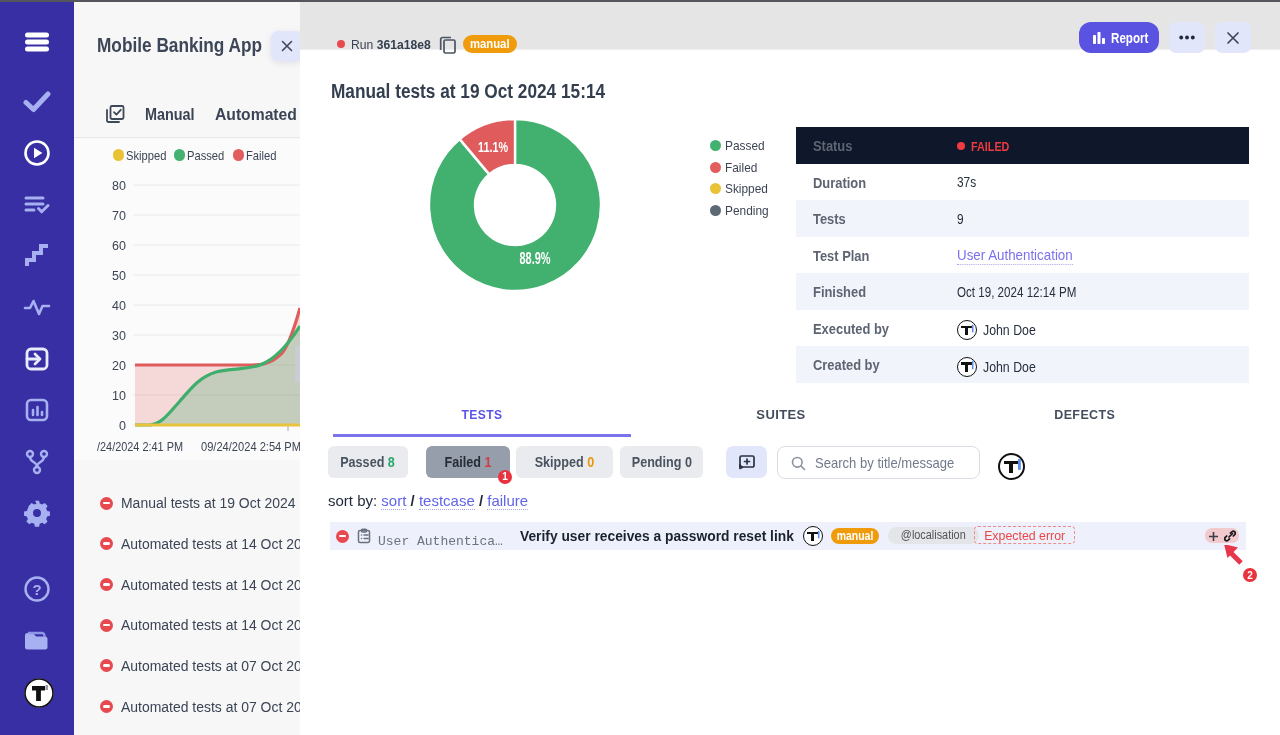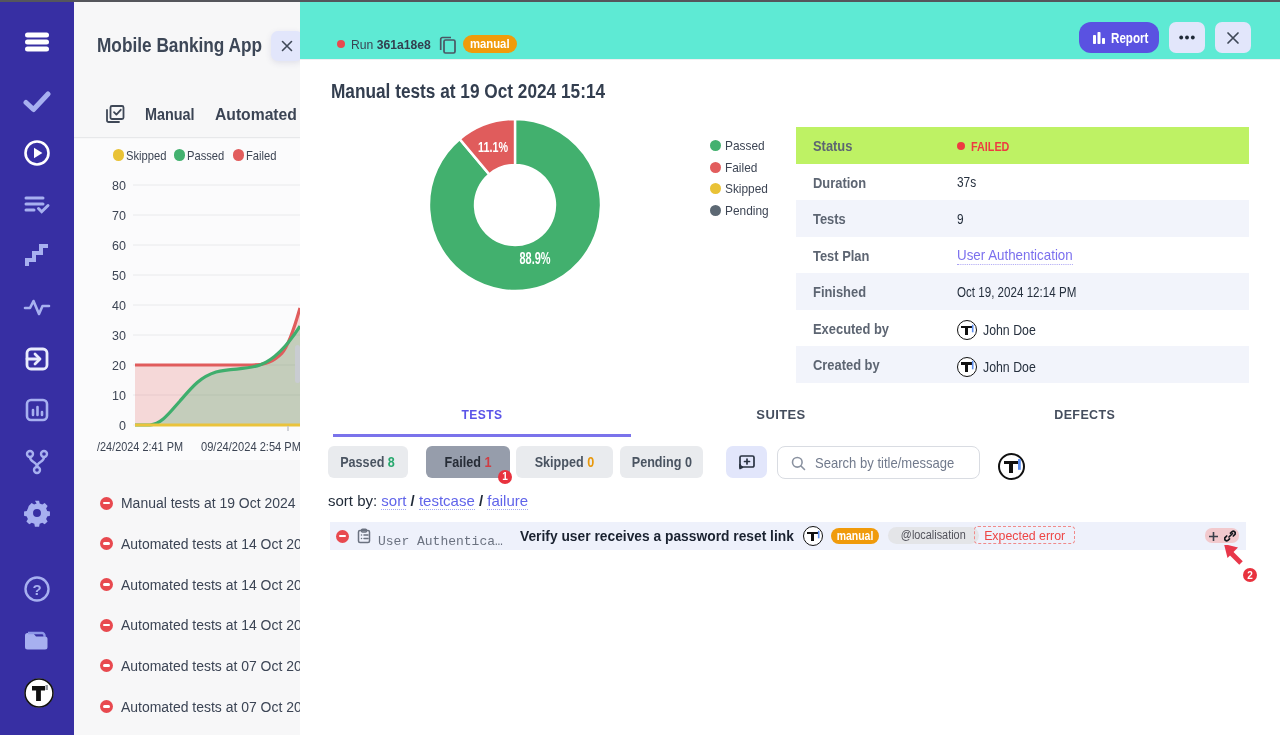--- a/index.html
+++ b/index.html
@@ -12,21 +12,21 @@
 
 #sidebar { left:0; top:2px; width:74px; height:733px; background:#372fa3; }
 #sidebar svg { position:absolute; left:23px; }
 
 #panel { left:74px; top:2px; width:226px; height:733px; background:#f7f7f8; overflow:hidden; }
 #panel .ptitle { position:absolute; left:23px; top:31.5px; font-size:20px; font-weight:bold; color:#3d4757; white-space:nowrap; }
 #ptabs { position:absolute; left:0; top:96px; width:226px; height:40px; border-bottom:1px solid #e7e8ea; }
 #chartcard { position:absolute; left:0; top:137px; width:226px; height:321px; background:#fbfbfc; }
 
 #main { left:300px; top:2px; width:980px; height:733px; background:#fff; }
-#mainbar { position:absolute; left:0; top:0; width:980px; height:58px; border-bottom:1px solid #efeff1; background:#5eead4; }
+#mainbar { position:absolute; left:0; top:0; width:980px; height:48px; border-bottom:1px solid #efeff1; background:#e5e5e5; }
 .lavbtn { position:absolute; background:#e2e6fb; border-radius:7px; }
 .runitem { position:absolute; left:26px; font-size:15.5px; color:#3b4454; white-space:nowrap; }
 .runitem .tx { display:inline-block; transform:scaleX(0.9); transform-origin:0 50%; white-space:nowrap; }
 .minus { display:inline-block; width:13px; height:13px; border-radius:50%; background:#e8494f; position:relative; margin-right:8px; vertical-align:-1.5px; }
 .minus::after { content:""; position:absolute; left:2.75px; top:5.25px; width:7.5px; height:2.5px; border-radius:1.5px; background:#fff; }
 .irow { position:absolute; left:496px; width:453px; height:36.5px; }
 .irow .lbl { position:absolute; left:17px; top:10px; font-size:15px; font-weight:bold; color:#5d6572; }
 .irow .val { position:absolute; left:161px; top:10.5px; font-size:14.5px; color:#26303e; }
 .fbtn { position:absolute; top:444px; height:32px; border-radius:6px; background:#e9ebee; font-size:15px; font-weight:bold; color:#4a5461; text-align:center; }
 .fbtn span.n { font-weight:bold; }
@@ -241,21 +241,21 @@
     </g>
   </svg>
 
   <div style="position:absolute;left:410px;top:136px;font-size:13.5px;color:#3d4554">
     <div style="height:21.5px"><span class="ldot" style="background:#43b16f"></span><span class="cx" style="transform:scaleX(0.88)">Passed</span></div>
     <div style="height:21.5px"><span class="ldot" style="background:#e25d5d"></span><span class="cx" style="transform:scaleX(0.88)">Failed</span></div>
     <div style="height:21.5px"><span class="ldot" style="background:#e9c236"></span><span class="cx" style="transform:scaleX(0.88)">Skipped</span></div>
     <div style="height:21.5px"><span class="ldot" style="background:#5c6873"></span><span class="cx" style="transform:scaleX(0.88)">Pending</span></div>
   </div>
 
-  <div class="irow" style="top:125px;background:#bef264">
+  <div class="irow" style="top:125px;background:#0f172a">
       <div class="lbl"><span class="cx" style="transform:scaleX(0.86)">Status</span></div>
       <div class="val" style="color:#ee3b41;font-weight:bold;font-size:14px"><span style="display:inline-block;width:8px;height:8px;border-radius:50%;background:#ee3b41;vertical-align:1px;margin-right:6px"></span><span class="cx" style="transform:scaleX(0.80);font-size:13.5px">FAILED</span></div>
     </div>
   <div class="irow" style="top:161.5px">
       <div class="lbl"><span class="cx" style="transform:scaleX(0.86)">Duration</span></div>
       <div class="val"><span class="cx" style="transform:scaleX(0.82)">37s</span></div>
     </div>
   <div class="irow" style="top:198px;background:#f2f4fb">
       <div class="lbl"><span class="cx" style="transform:scaleX(0.86)">Tests</span></div>
       <div class="val"><span class="cx" style="transform:scaleX(0.82)">9</span></div>

